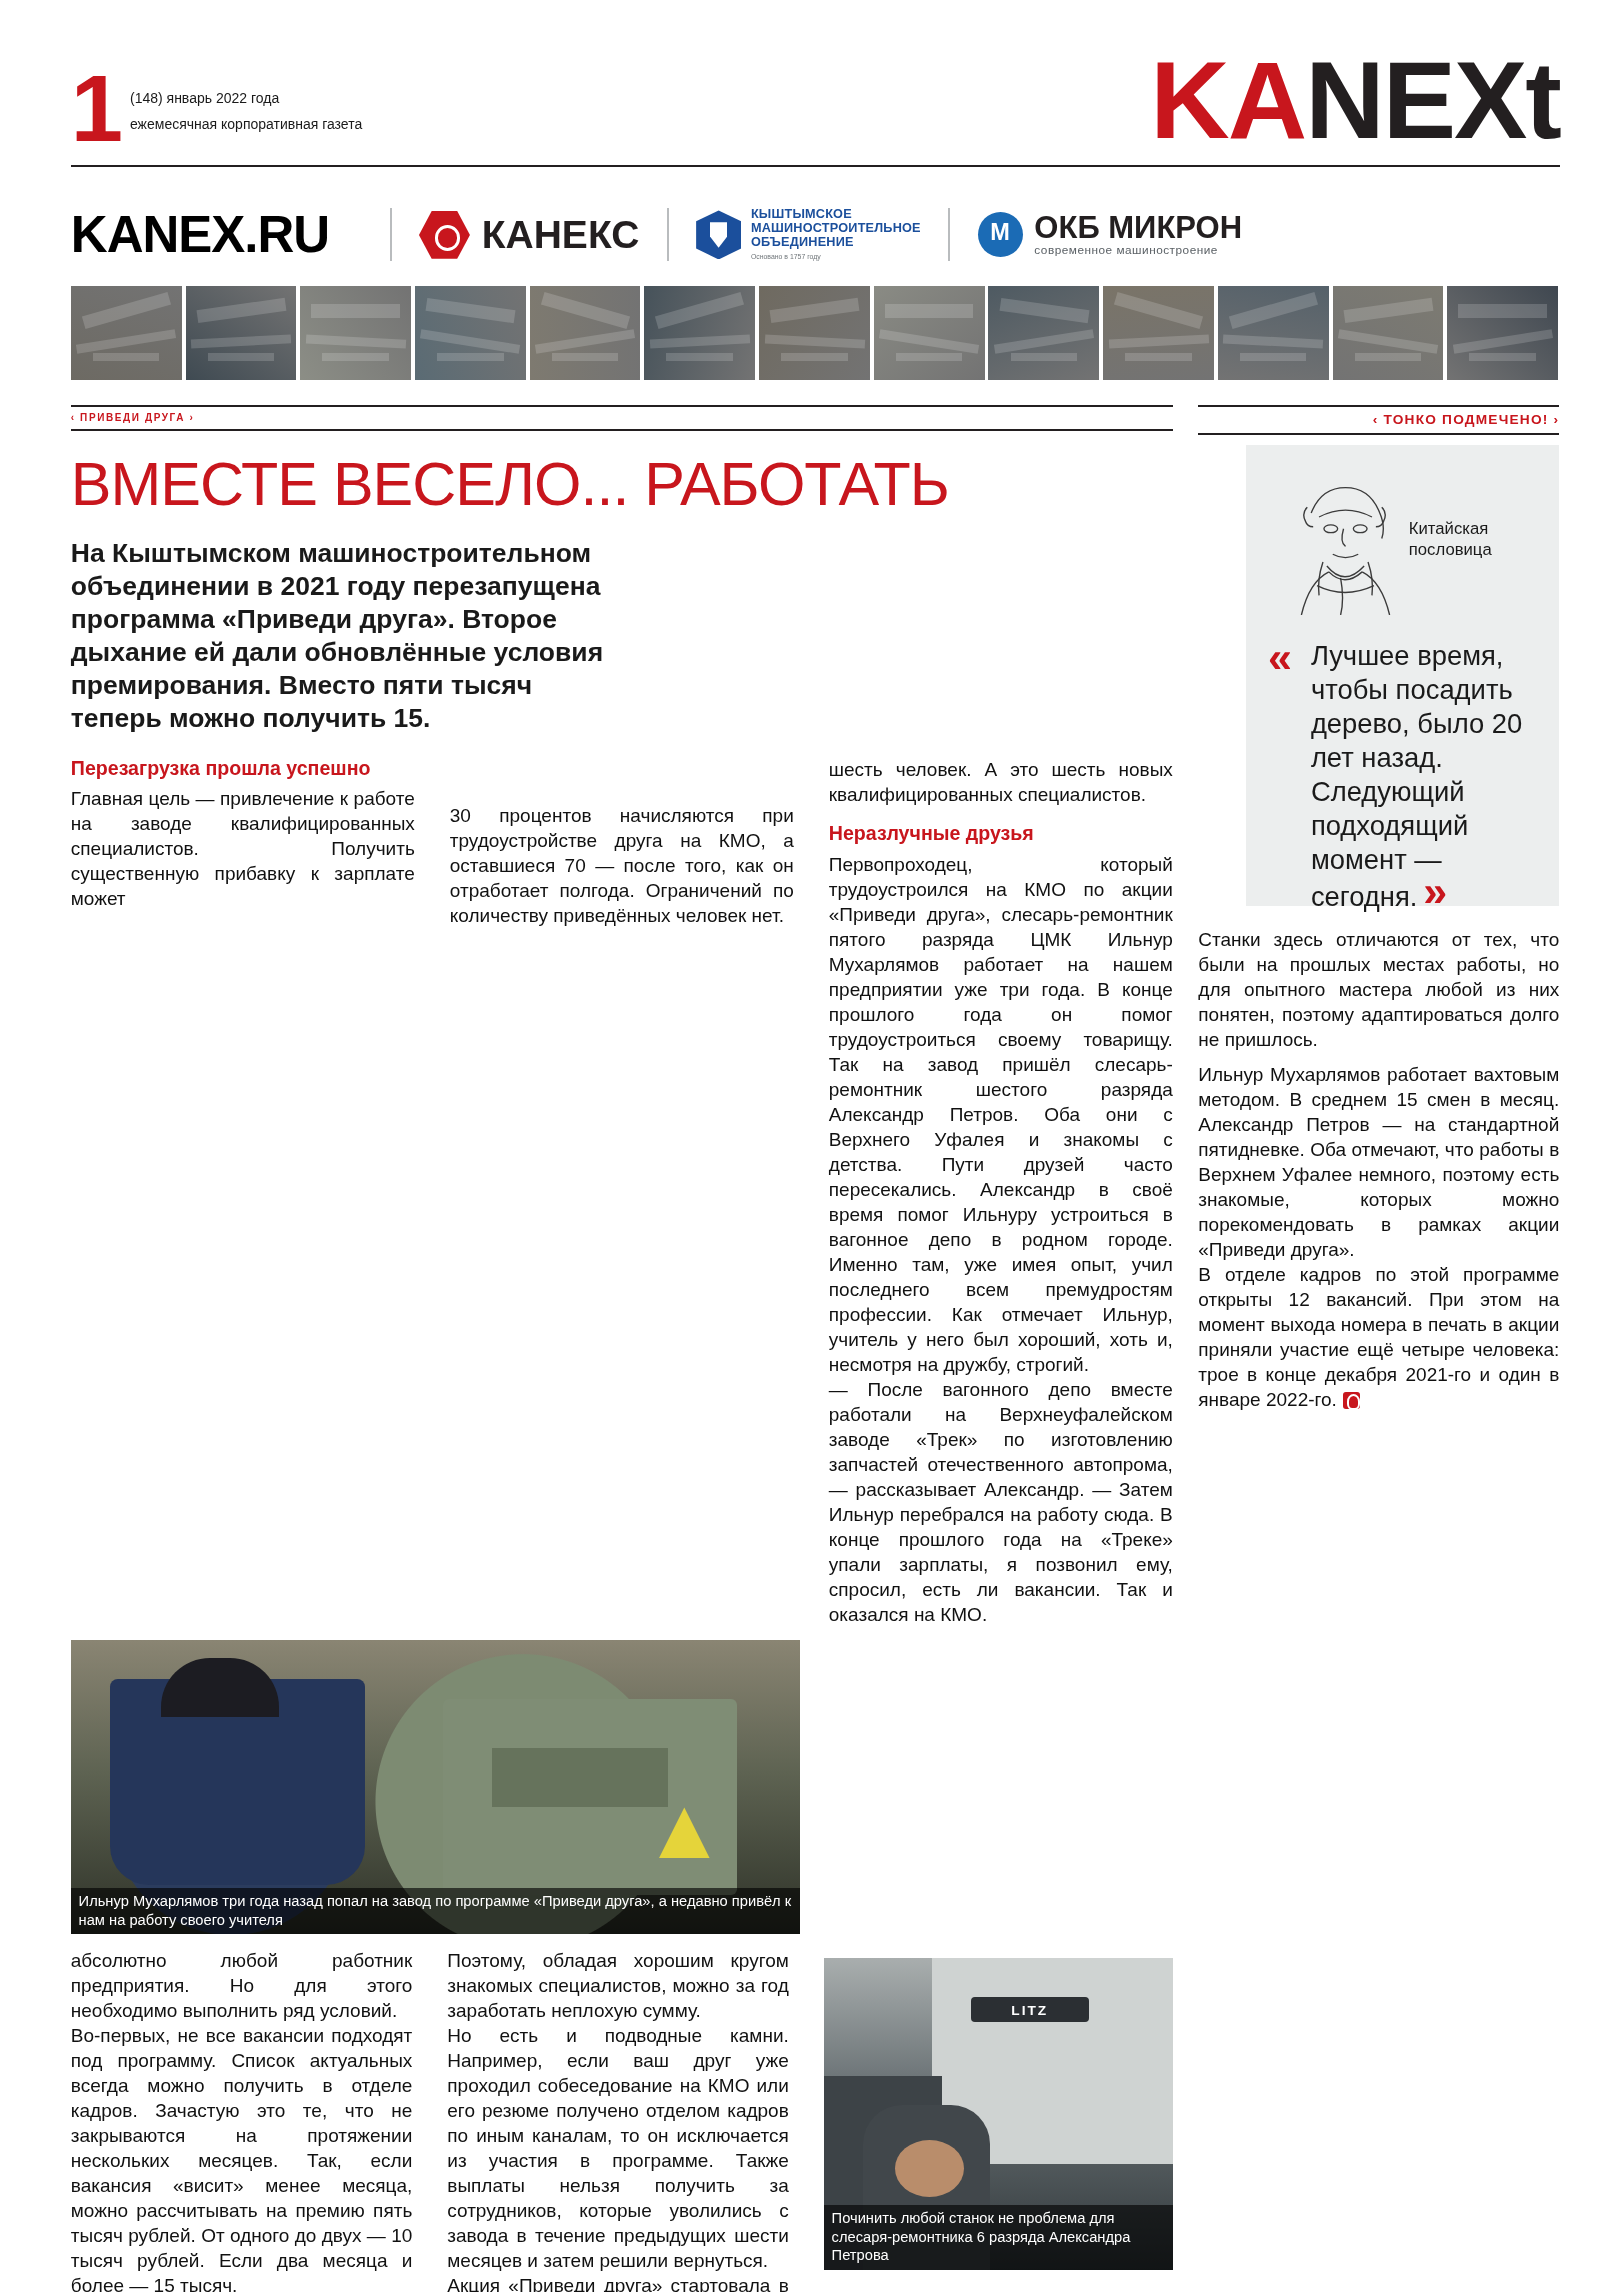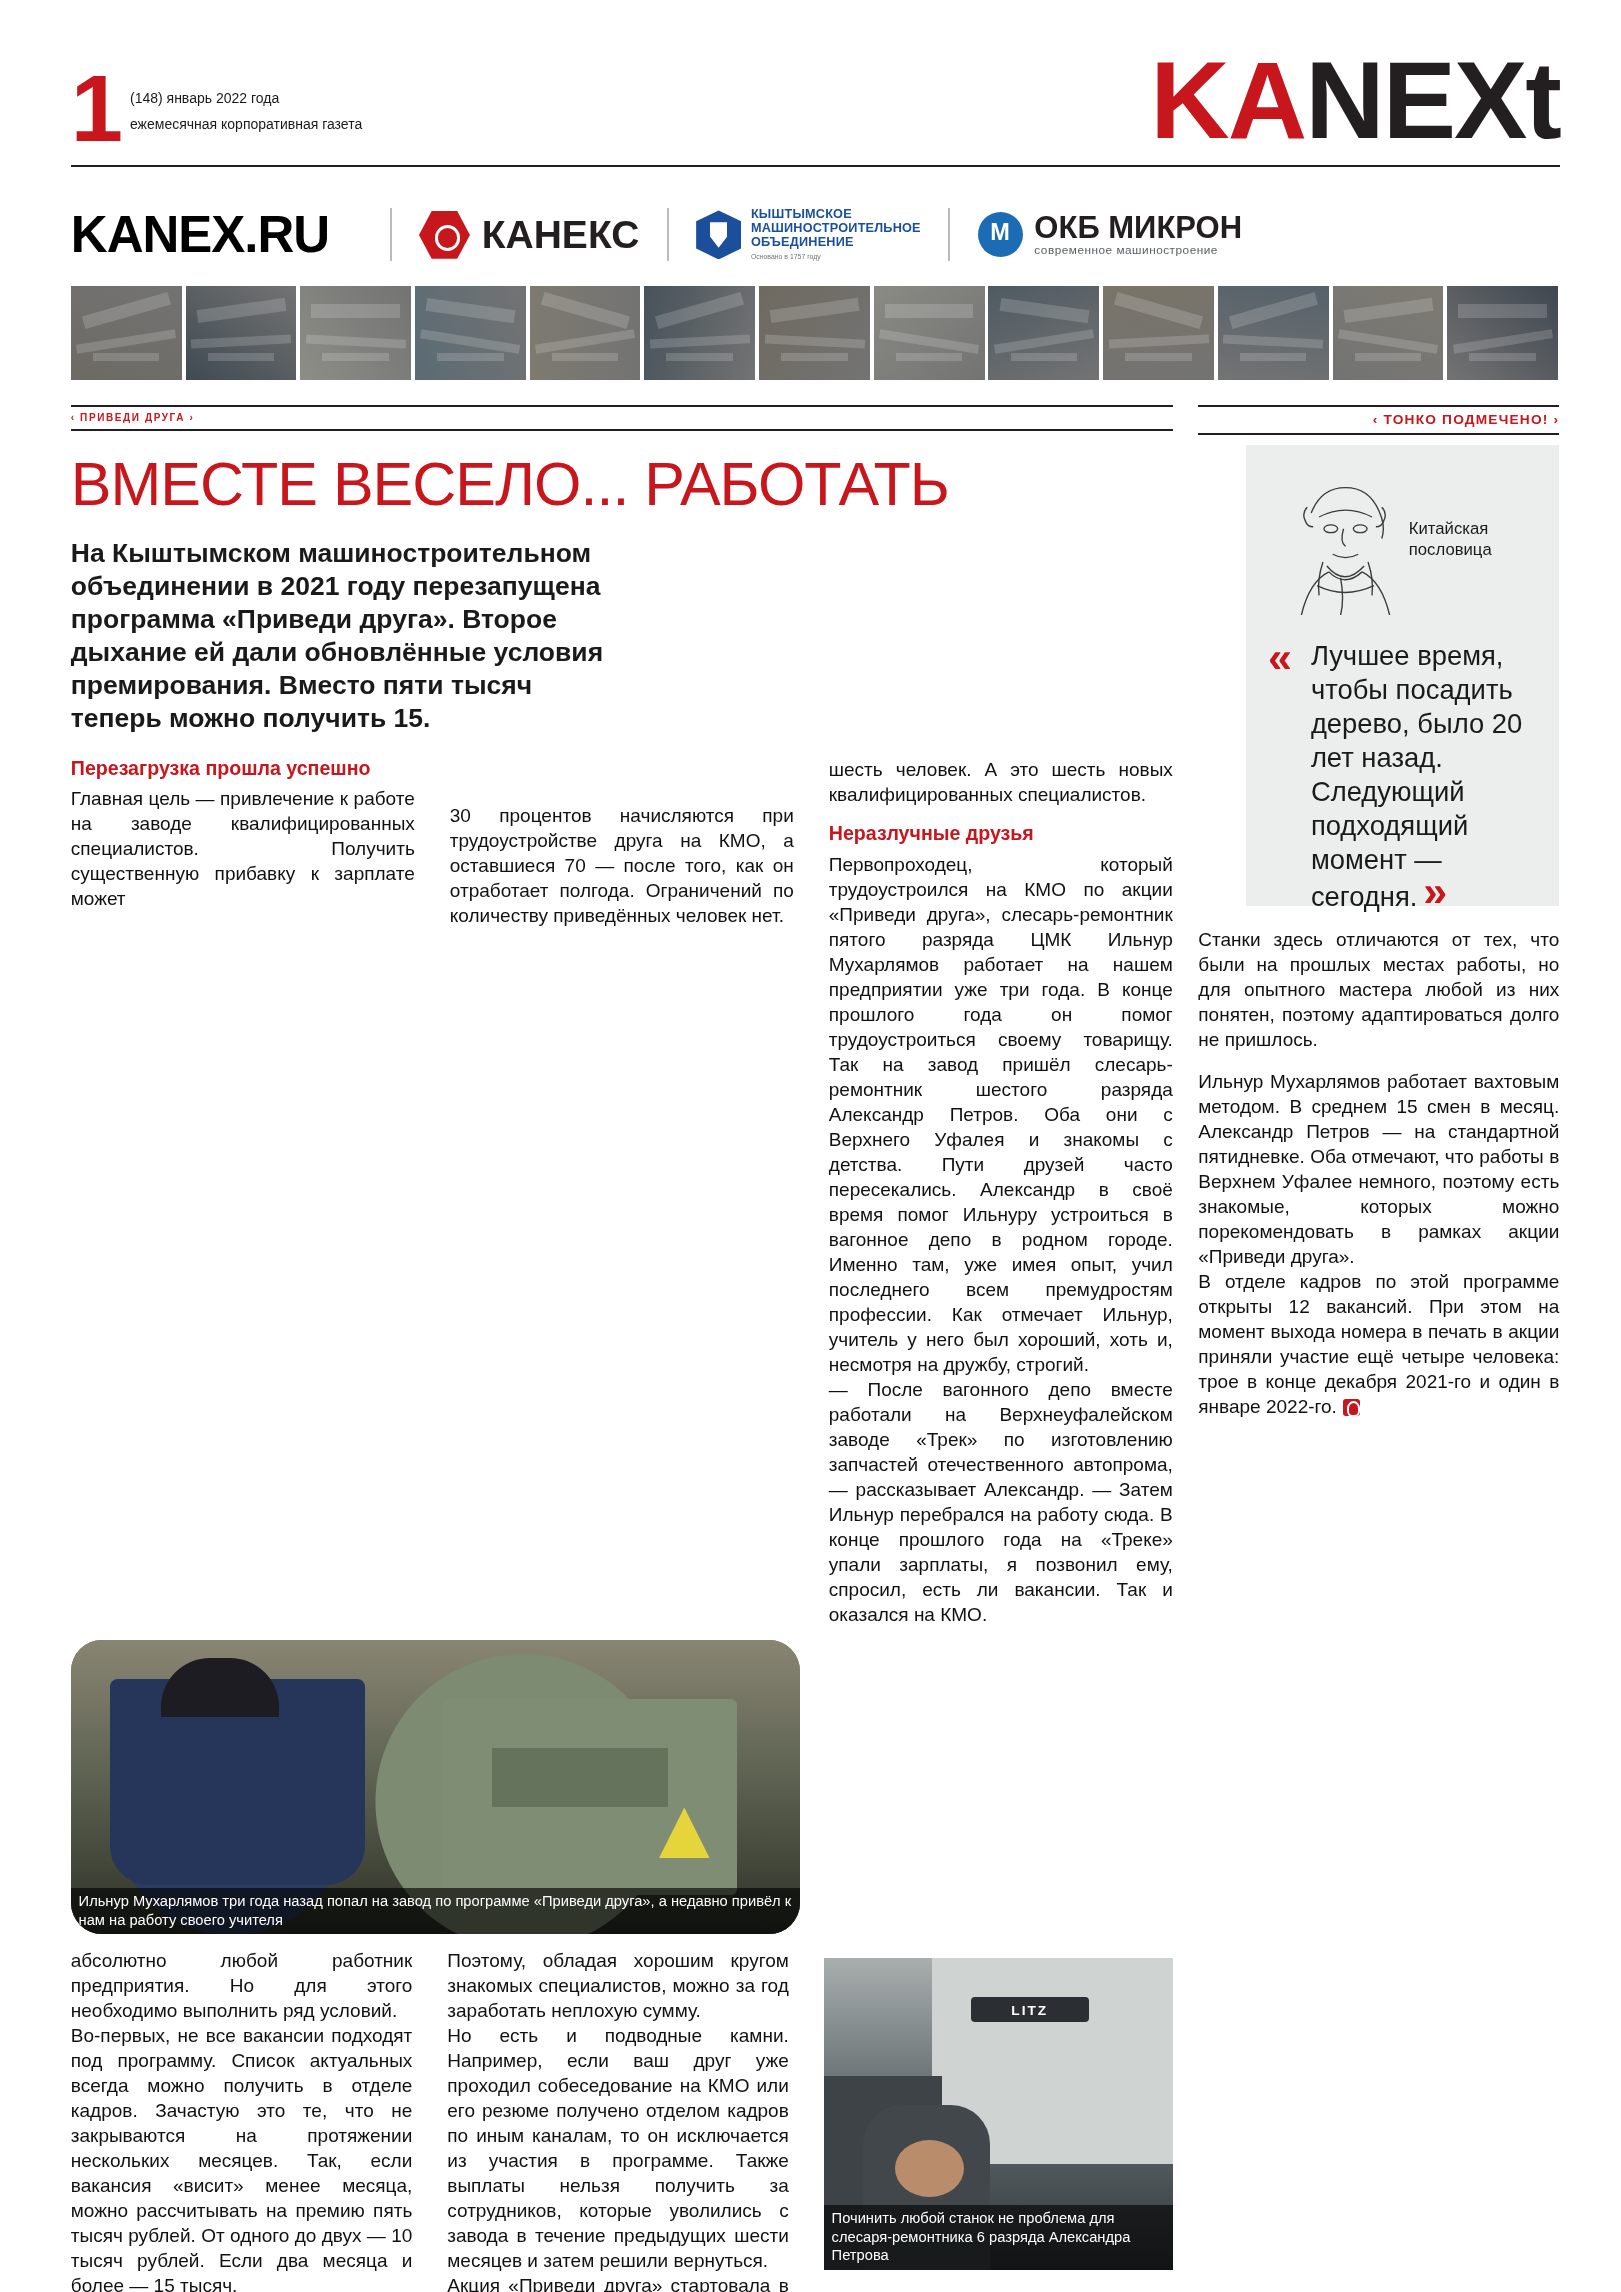--- a/index.html
+++ b/index.html
@@ -226,21 +226,20 @@
   p.body + p.body { margin-top: 0; }
 
   
   .photo1 {
     width: 729px;
     height: 294px;
     margin-top: 13.7px;
     position: relative;
     overflow: hidden;
     background: linear-gradient(180deg,#6e6f63 0%, #4e5243 50%, #2f3228 100%);
-    border-radius: 31px;
   }
   .cap {
     position: absolute;
     left: 0; bottom: 0;
     background: rgba(0,0,0,.62);
     color: #fff;
     font-size: 14.7px;
     line-height: 18.6px;
     padding: 3.9px 7.8px 4.9px 7.8px;
     max-width: 100%;
@@ -521,20 +520,20 @@
           </g>
         </svg>
         <div class="prov-label">Китайская пословица</div>
 
         <div class="quote">
           <span class="q-open">«</span><span>Лучшее время, чтобы посадить дерево, было 20 лет назад. Следующий подходящий момент — сегодня.</span><span class="q-close">»</span>
         </div>
       </div>
 
       <div class="side-text">Станки здесь отличаются от тех, что были на прошлых местах работы, но для опытного мастера любой из них понятен, поэтому адаптироваться долго не пришлось.</div>
-      <div class="side-text" style="margin-top:17px">Ильнур Мухарлямов работает вахтовым методом. В среднем 15 смен в месяц. Александр Петров — на стандартной пятидневке. Оба отмечают, что работы в Верхнем Уфалее немного, поэтому есть знакомые, которых можно порекомендовать в рамках акции «Приведи друга».</div>
+      <div class="side-text" style="margin-top:10px">Ильнур Мухарлямов работает вахтовым методом. В среднем 15 смен в месяц. Александр Петров — на стандартной пятидневке. Оба отмечают, что работы в Верхнем Уфалее немного, поэтому есть знакомые, которых можно порекомендовать в рамках акции «Приведи друга».</div>
       <div class="side-text" style="margin-top:0">
         <span>В отделе кадров по этой программе открыты 12 вакансий. При этом на момент выхода номера в печать в акции приняли участие ещё четыре человека: трое в конце декабря 2021-го и один в январе 2022-го.</span><span class="endmark"></span>
       </div>
     </div>
   </div>
 </div>
 
 
 </body></html>

